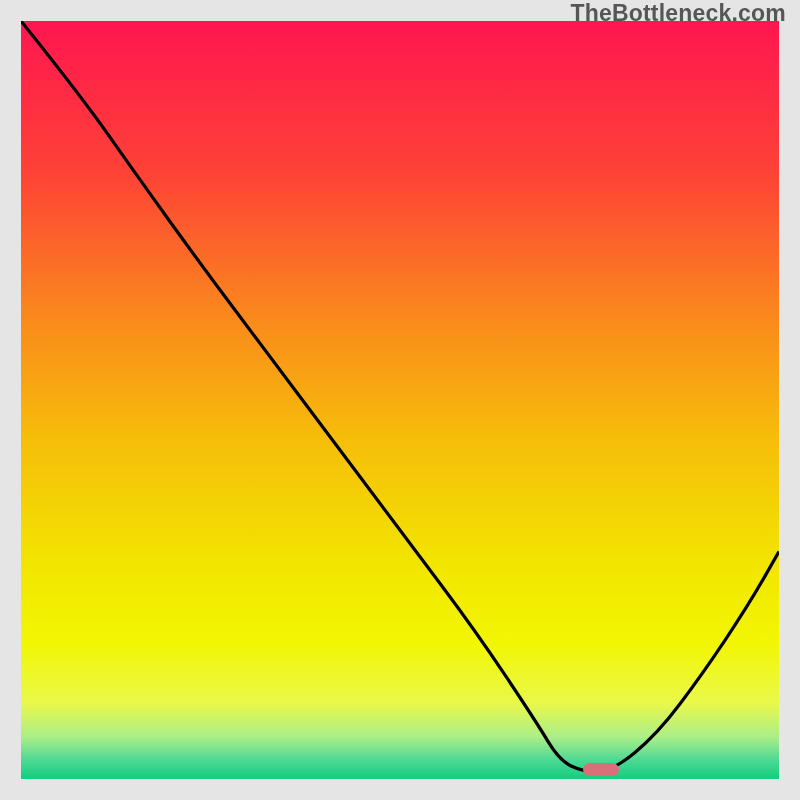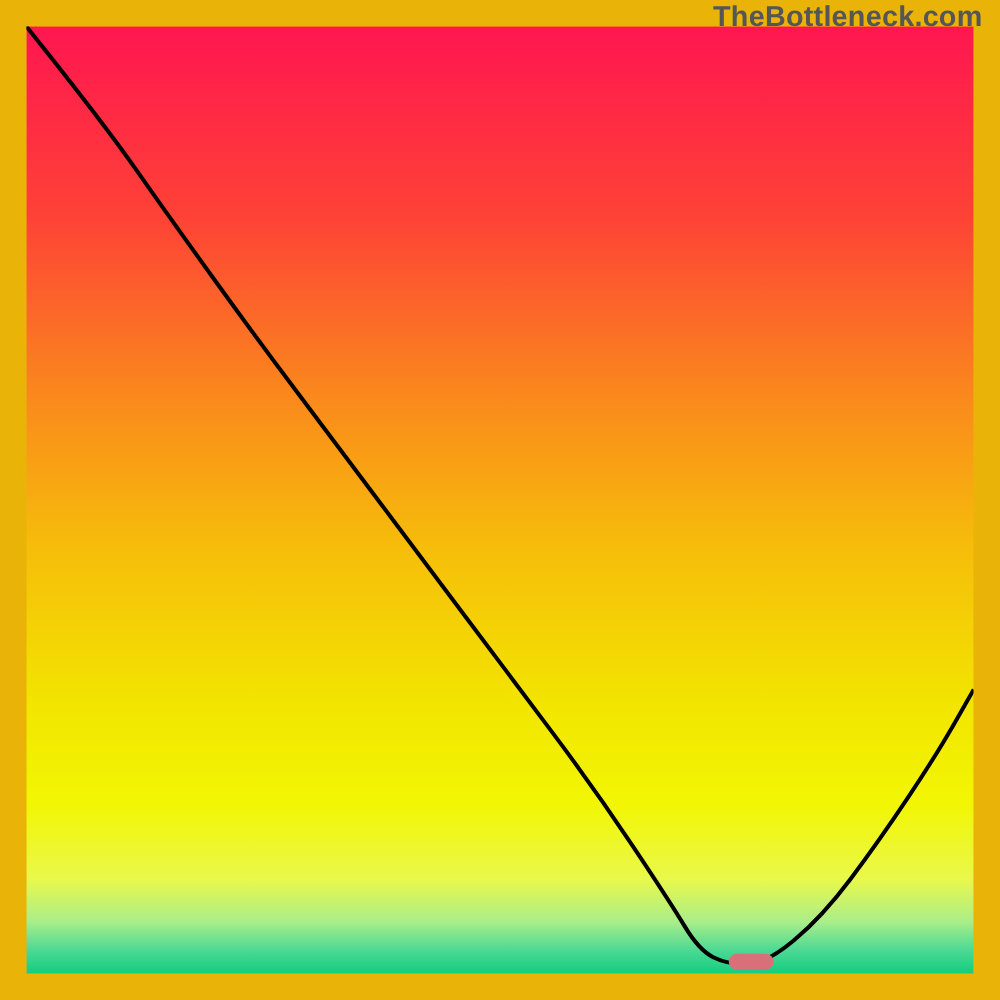--- a/index.html
+++ b/index.html
@@ -9,21 +9,21 @@
     height: 800px;
     background: #000;
     overflow: hidden;
   }
   .frame {
     position: absolute;
     left: 0;
     top: 0;
     width: 800px;
     height: 800px;
-    background: #eab308;
+    background: #e5e5e5;
   }
   .plot {
     position: absolute;
     left: 21px;
     top: 21px;
     width: 758px;
     height: 758px;
     overflow: hidden;
   }
   .gradient {

